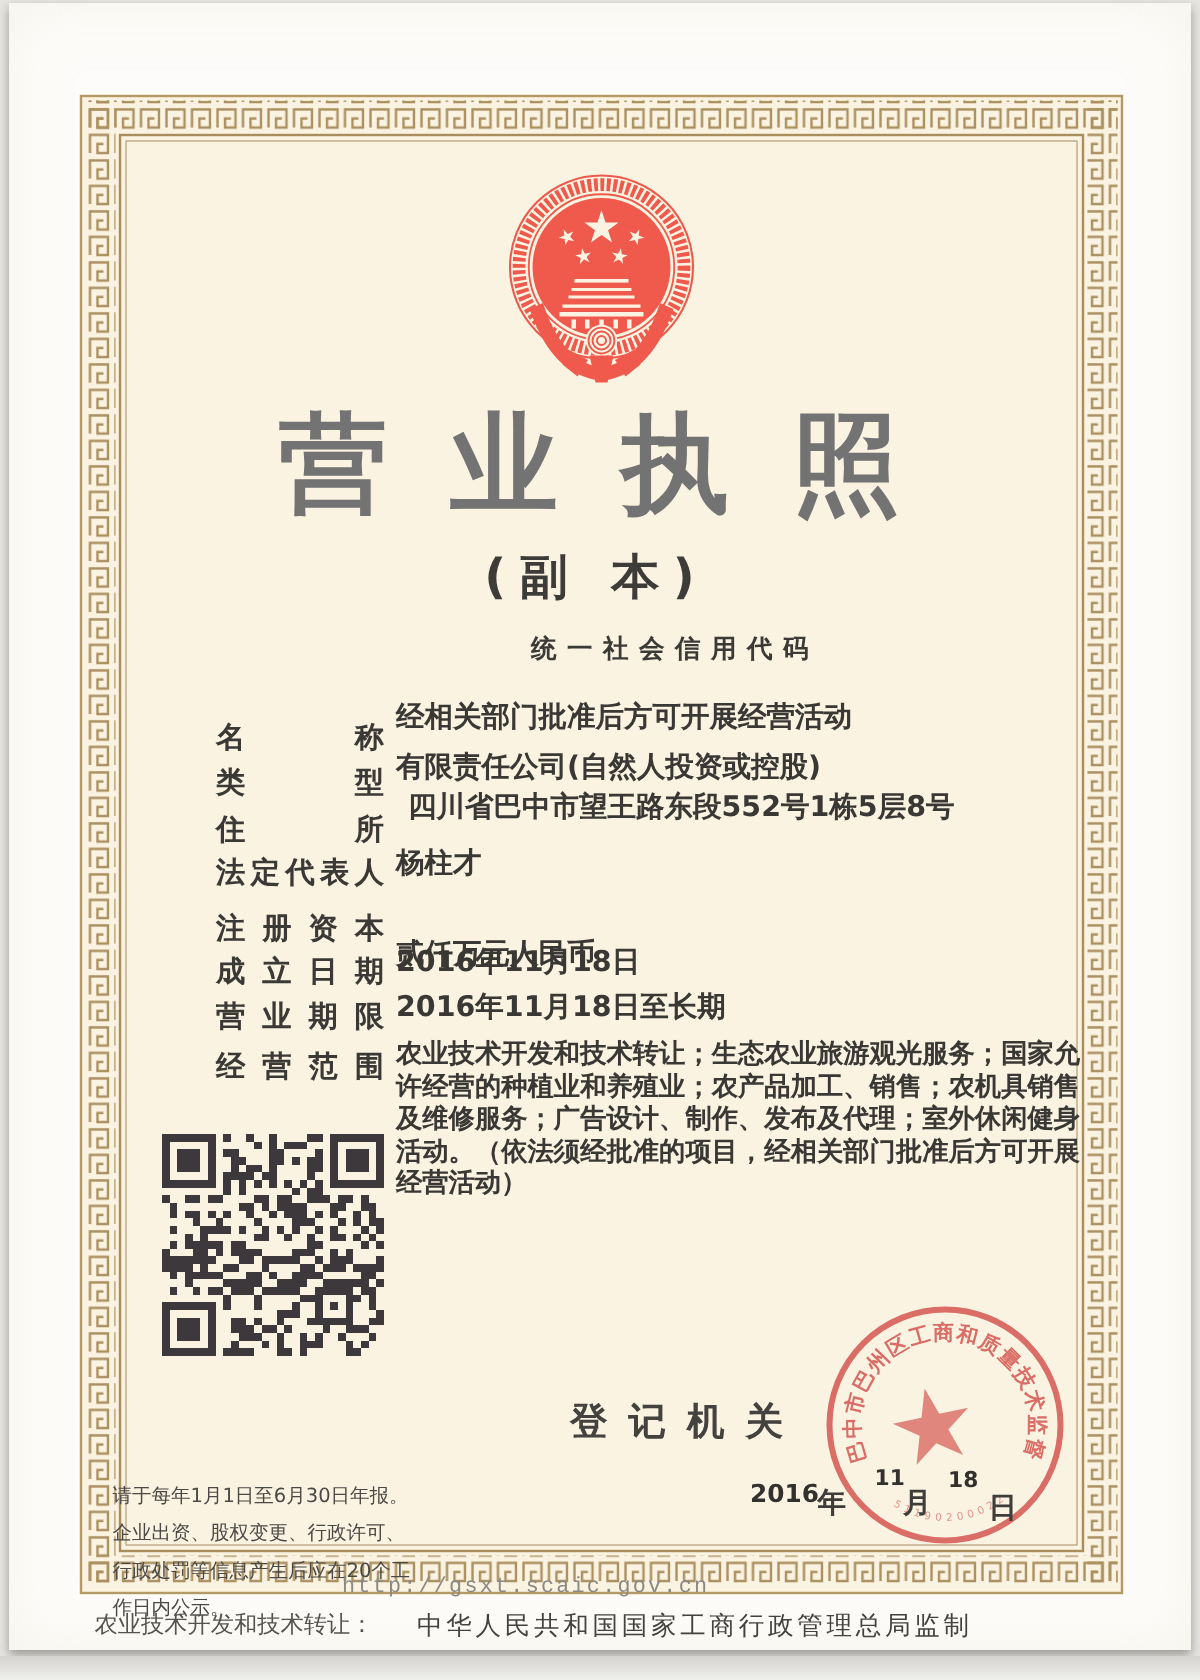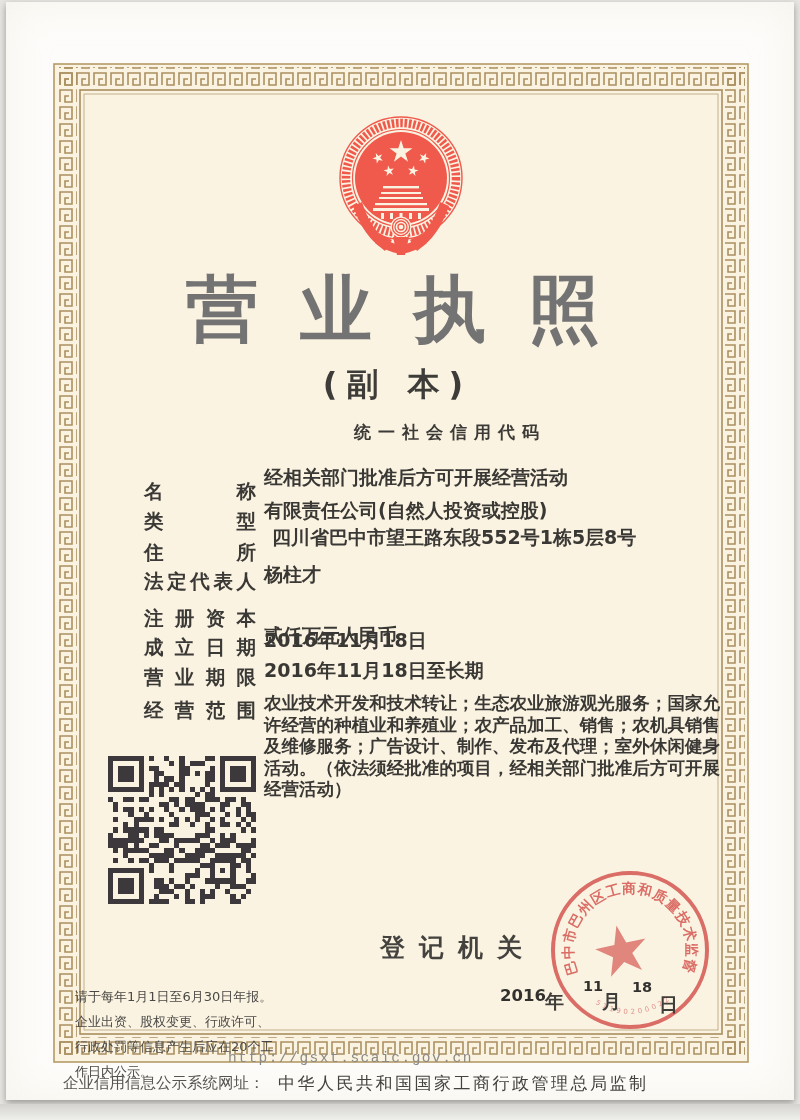--- a/index.html
+++ b/index.html
@@ -590,18 +590,18 @@
   <span class="date-part" style="left:596px;top:987px;font-size:19px;">月</span>
   <span class="date-part" style="left:626px;top:977px;font-size:14.5px;color:#33312e;">18</span>
   <span class="date-part" style="left:653px;top:990px;font-size:19px;">日</span>
 
   <div class="notice-line" style="top:986px;">请于每年1月1日至6月30日年报。</div>
   <div class="notice-line" style="top:1011px;">企业出资、股权变更、行政许可、</div>
   <div class="notice-line" style="top:1036px;">行政处罚等信息产生后应在20个工</div>
   <div class="notice-line" style="top:1061px;">作日内公示。</div>
 
   <div class="site-url">http://gsxt.scaic.gov.cn</div>
-  <div class="site-label">企业信用信息公示系统网址：</div>
+  <div class="site-label">农业技术开发和技术转让：</div>
 
   <div class="footer-supervision">中华人民共和国国家工商行政管理总局监制</div>
 
 </div>
 <div class="bottom-shade"></div>
 
 </body></html>

